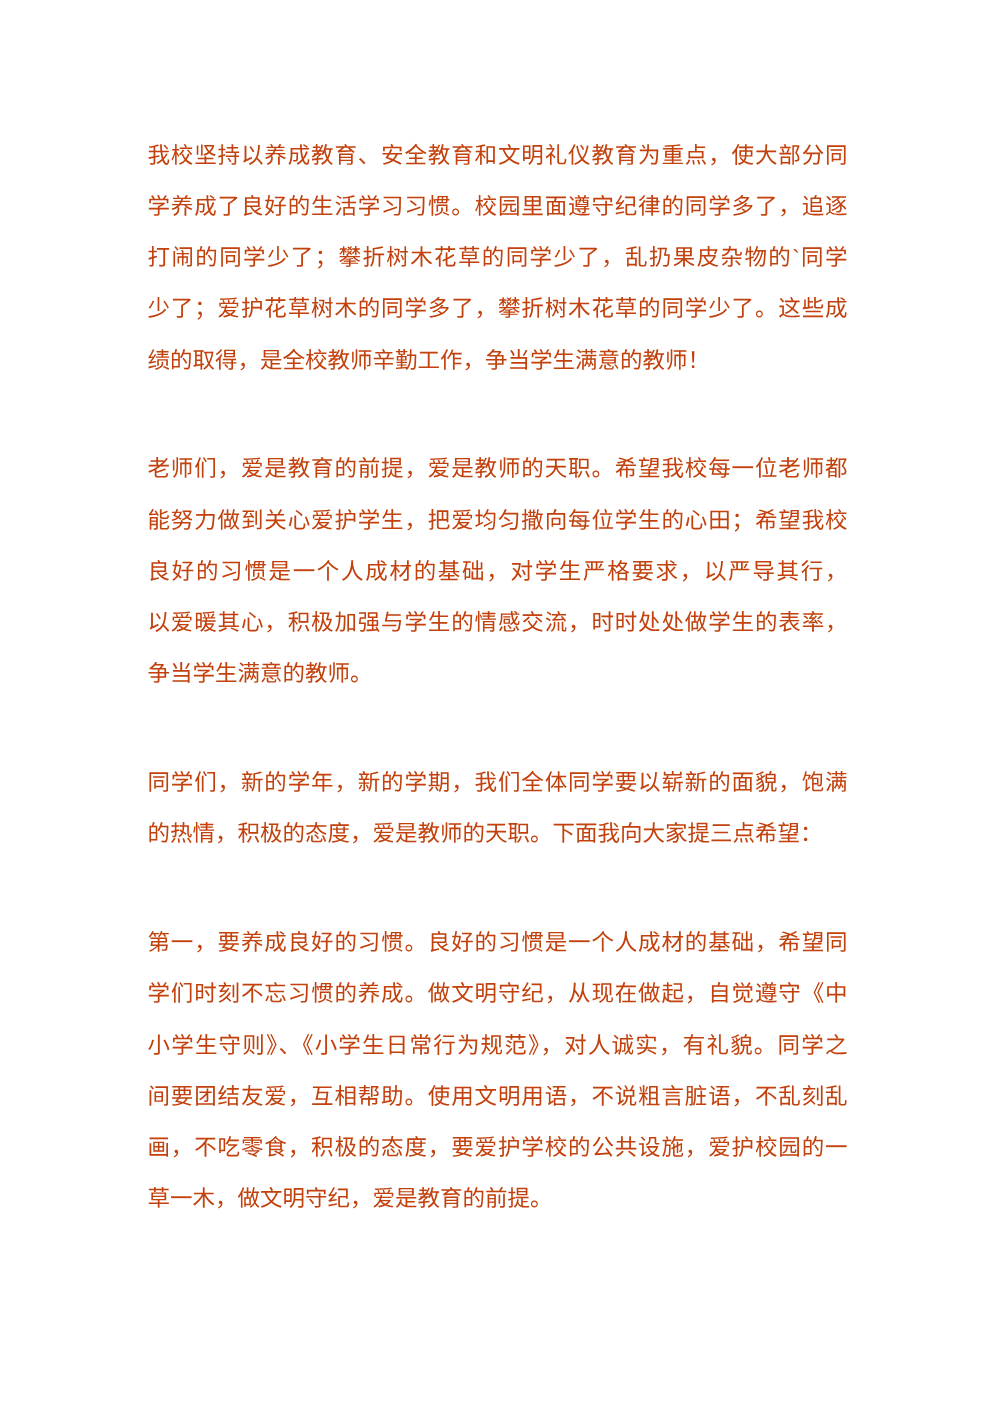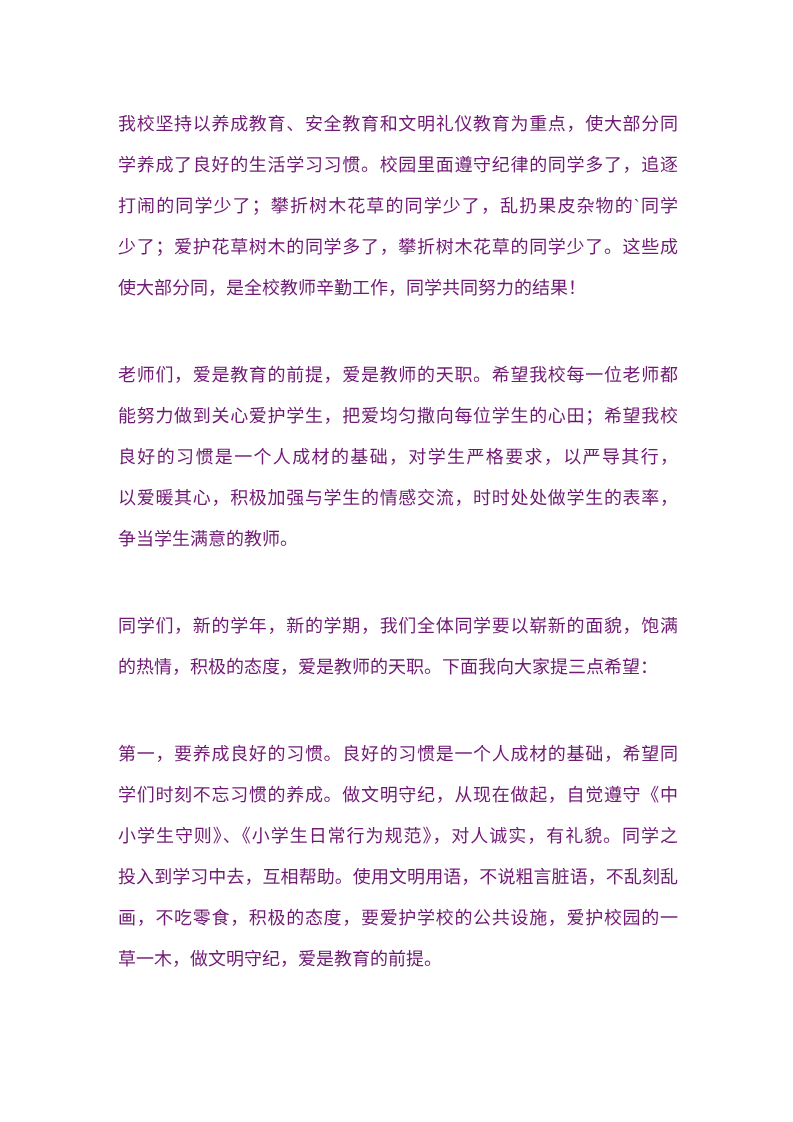--- a/index.html
+++ b/index.html
@@ -23,56 +23,56 @@
     width: 560px;
   }
   .para {
     margin: 0 0 46px 0;
   }
   .line {
     font-size: 18px;
     line-height: 41px;
     height: 41px;
     overflow: hidden;
-    color: #701a75;
+    color: #c2410c;
     text-align: justify;
     text-align-last: justify;
     -moz-text-align-last: justify;
     white-space: normal;
   }
   .line.last {
     text-align-last: left;
     -moz-text-align-last: left;
   }
 </style>
 </head>
 <body>
 
 <div class="page" style="background: rgb(255, 255, 255); color: rgb(61, 61, 61);">
   <div class="content">
     <div class="para">
         <div class="line">我校坚持以养成教育、安全教育和文明礼仪教育为重点，使大部分同</div>
         <div class="line">学养成了良好的生活学习习惯。校园里面遵守纪律的同学多了，追逐</div>
         <div class="line">打闹的同学少了；攀折树木花草的同学少了，乱扔果皮杂物的`同学</div>
         <div class="line">少了；爱护花草树木的同学多了，攀折树木花草的同学少了。这些成</div>
-        <div class="line last">使大部分同，是全校教师辛勤工作，同学共同努力的结果！</div>
+        <div class="line last">绩的取得，是全校教师辛勤工作，争当学生满意的教师！</div>
       </div>
     <div class="para">
         <div class="line">老师们，爱是教育的前提，爱是教师的天职。希望我校每一位老师都</div>
         <div class="line">能努力做到关心爱护学生，把爱均匀撒向每位学生的心田；希望我校</div>
         <div class="line">良好的习惯是一个人成材的基础，对学生严格要求，以严导其行，</div>
         <div class="line">以爱暖其心，积极加强与学生的情感交流，时时处处做学生的表率，</div>
         <div class="line last">争当学生满意的教师。</div>
       </div>
     <div class="para">
         <div class="line">同学们，新的学年，新的学期，我们全体同学要以崭新的面貌，饱满</div>
         <div class="line last">的热情，积极的态度，爱是教师的天职。下面我向大家提三点希望：</div>
       </div>
     <div class="para">
         <div class="line">第一，要养成良好的习惯。良好的习惯是一个人成材的基础，希望同</div>
         <div class="line">学们时刻不忘习惯的养成。做文明守纪，从现在做起，自觉遵守《中</div>
         <div class="line">小学生守则》、《小学生日常行为规范》，对人诚实，有礼貌。同学之</div>
-        <div class="line">投入到学习中去，互相帮助。使用文明用语，不说粗言脏语，不乱刻乱</div>
+        <div class="line">间要团结友爱，互相帮助。使用文明用语，不说粗言脏语，不乱刻乱</div>
         <div class="line">画，不吃零食，积极的态度，要爱护学校的公共设施，爱护校园的一</div>
         <div class="line last">草一木，做文明守纪，爱是教育的前提。</div>
       </div>
   </div>
 </div>
 
 </body></html>

